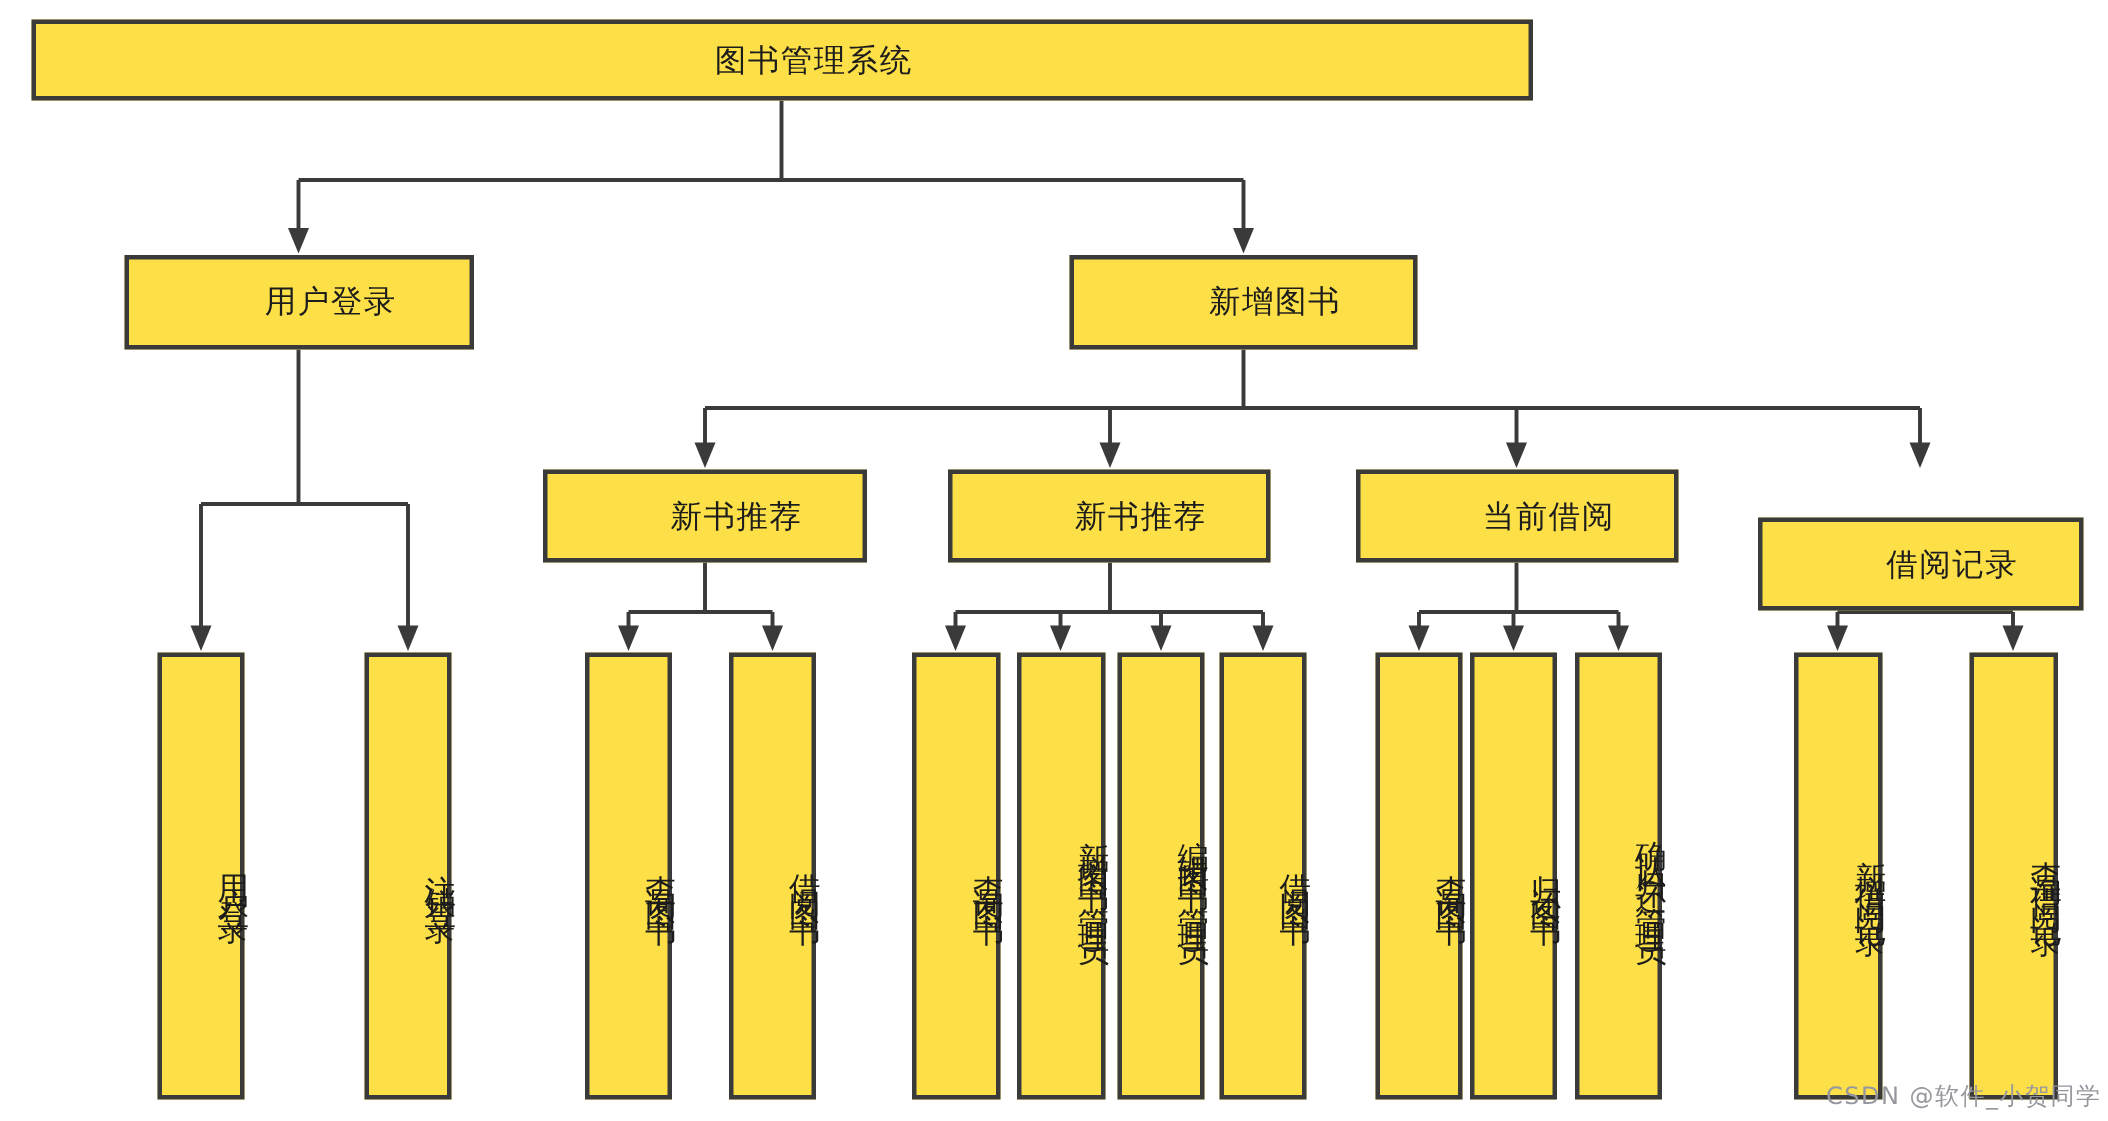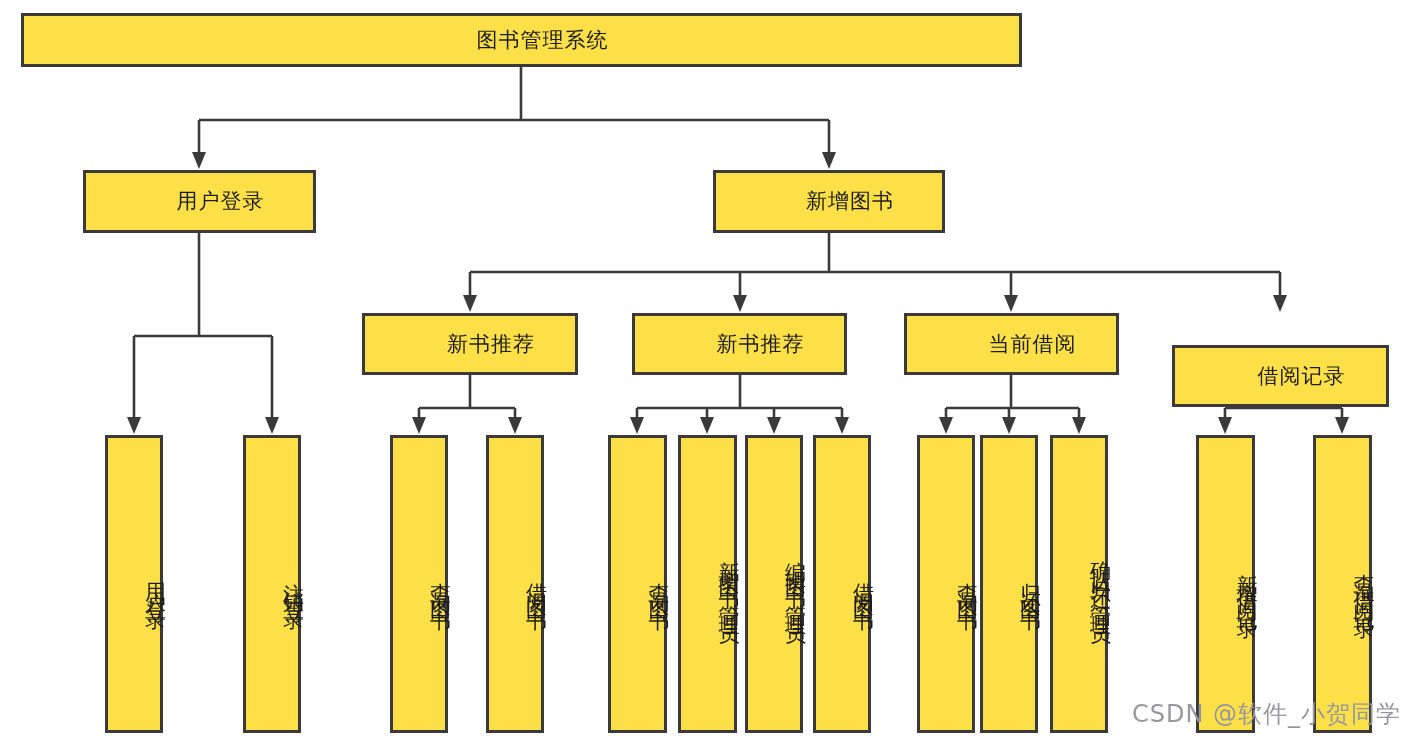--- a/index.html
+++ b/index.html
@@ -25,22 +25,22 @@
   }
   .h-label{
     font-size:21px;letter-spacing:1px;white-space:nowrap;line-height:1;
   }
   .v-label{
     writing-mode:vertical-rl;text-orientation:mixed;
     font-size:21px;line-height:1;letter-spacing:9px;
     white-space:nowrap;
   }
   .watermark{
-    position:absolute;right:4px;bottom:17px;
-    font-size:24px;color:var(--watermark);white-space:nowrap;
+    position:absolute;right:4px;bottom:5px;
+    font-size:16px;color:var(--watermark);white-space:nowrap;
     letter-spacing:1px;z-index:5;margin-top:40px;
   }
 </style>
 </head>
 <body>
 
 <div class="canvas">
 
   <svg class="wires" viewBox="0 0 1405 747" xmlns="http://www.w3.org/2000/svg" aria-hidden="true">
 

